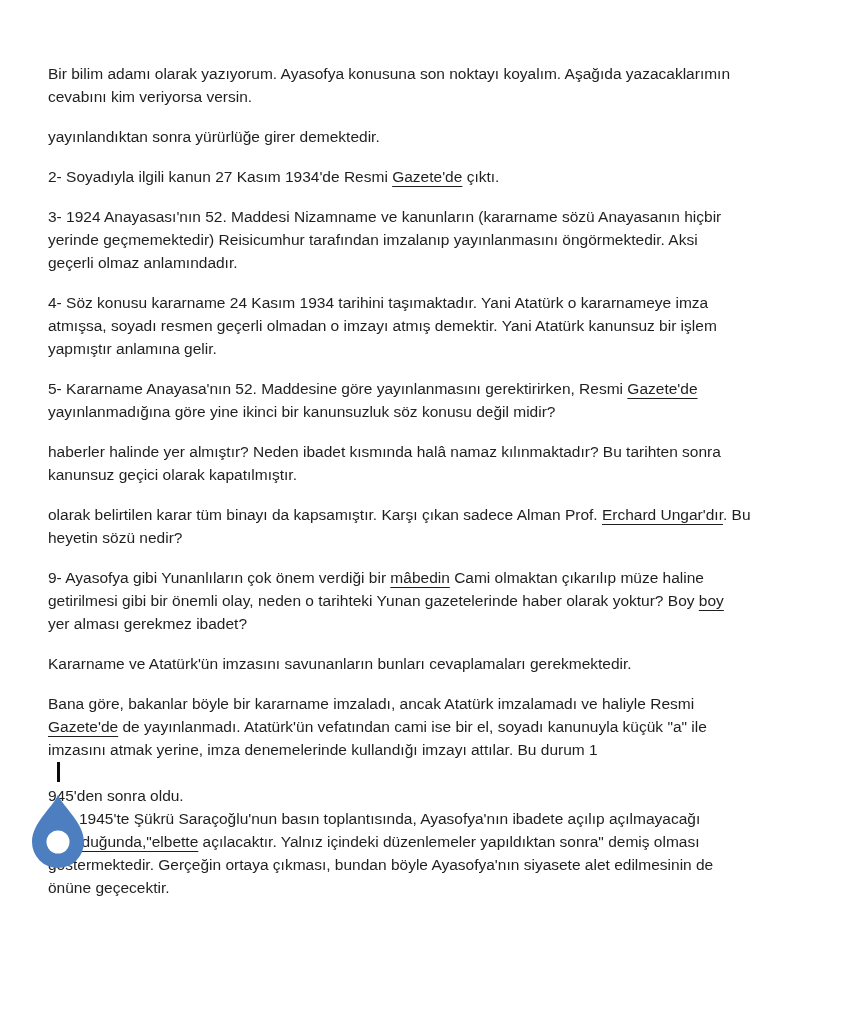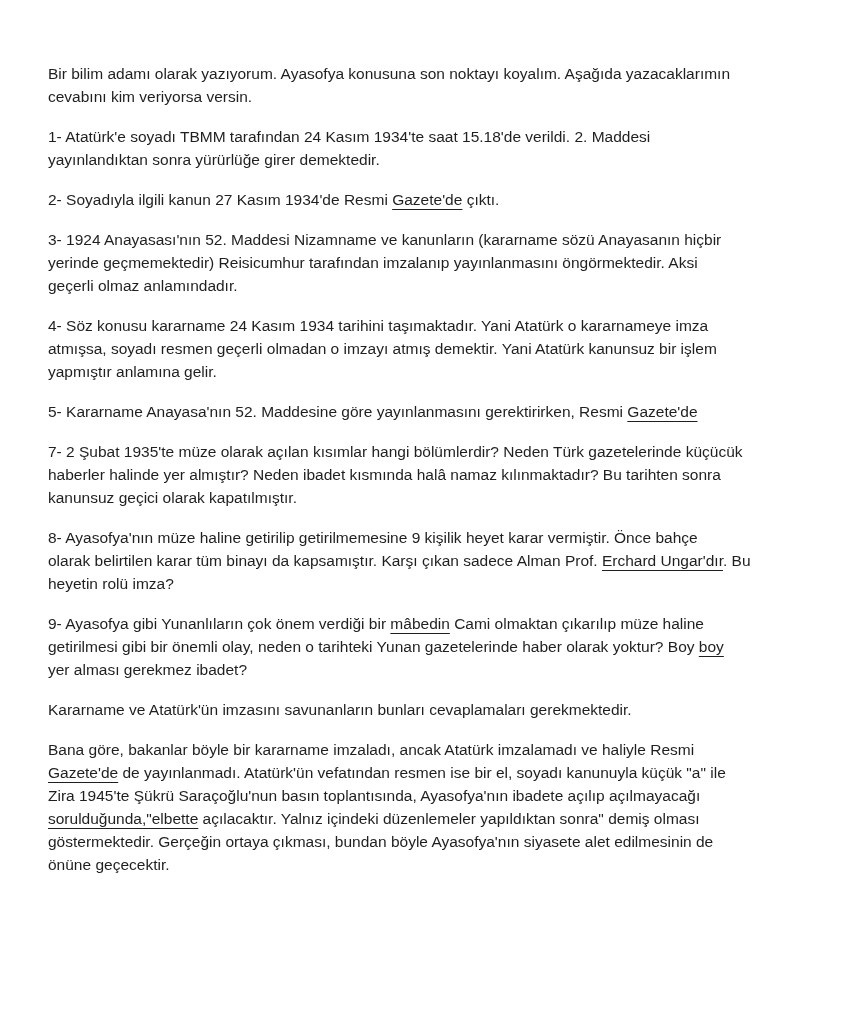--- a/index.html
+++ b/index.html
@@ -67,58 +67,62 @@
 </head>
 <body>
 
 <main class="page">
 
 <p class="para">
       <span class="line"><span>Bir bilim adamı olarak yazıyorum. Ayasofya konusuna son noktayı koyalım. Aşağıda yazacaklarımın</span></span>
       <span class="line"><span>cevabını kim veriyorsa versin.</span></span>
     </p>
     <p class="para">
-      <span class="line"><span>1- Atatürk'e soyadı TBMM tarafından 24 Kasım 1934'te saat 15.18'de verildi. 2. Maddesi</span></span>
       <span class="line"><span>yayınlandıktan sonra yürürlüğe girer demektedir.</span></span>
     </p>
     <p class="para">
       <span class="line"><span>2- Soyadıyla ilgili kanun 27 Kasım 1934'de Resmi </span><span class="sp">Gazete'de</span><span> çıktı.</span></span>
     </p>
     <p class="para">
       <span class="line"><span>3- 1924 Anayasası'nın 52. Maddesi Nizamname ve kanunların (kararname sözü Anayasanın hiçbir</span></span>
       <span class="line"><span>yerinde geçmemektedir) Reisicumhur tarafından imzalanıp yayınlanmasını öngörmektedir. Aksi</span></span>
       <span class="line"><span>geçerli olmaz anlamındadır.</span></span>
     </p>
     <p class="para">
       <span class="line"><span>4- Söz konusu kararname 24 Kasım 1934 tarihini taşımaktadır. Yani Atatürk o kararnameye imza</span></span>
       <span class="line"><span>atmışsa, soyadı resmen geçerli olmadan o imzayı atmış demektir. Yani Atatürk kanunsuz bir işlem</span></span>
       <span class="line"><span>yapmıştır anlamına gelir.</span></span>
     </p>
     <p class="para">
       <span class="line"><span>5- Kararname Anayasa'nın 52. Maddesine göre yayınlanmasını gerektirirken, Resmi </span><span class="sp">Gazete'de</span></span>
+      <span class="line"><span>yayınlanmadığına göre yine ikinci bir kanunsuzluk söz konusu değil midir?</span></span>
     </p>
     <p class="para">
-      <span class="line"><span>7- 2 Şubat 1935'te müze olarak açılan kısımlar hangi bölümlerdir? Neden Türk gazetelerinde küçücük</span></span>
       <span class="line"><span>haberler halinde yer almıştır? Neden ibadet kısmında halâ namaz kılınmaktadır? Bu tarihten sonra</span></span>
       <span class="line"><span>kanunsuz geçici olarak kapatılmıştır.</span></span>
     </p>
     <p class="para">
-      <span class="line"><span>8- Ayasofya'nın müze haline getirilip getirilmemesine 9 kişilik heyet karar vermiştir. Önce bahçe</span></span>
       <span class="line"><span>olarak belirtilen karar tüm binayı da kapsamıştır. Karşı çıkan sadece Alman Prof. </span><span class="sp">Erchard Ungar'dır</span><span>. Bu</span></span>
-      <span class="line"><span>heyetin rolü imza?</span></span>
+      <span class="line"><span>heyetin sözü nedir?</span></span>
     </p>
     <p class="para">
       <span class="line"><span>9- Ayasofya gibi Yunanlıların çok önem verdiği bir </span><span class="sp">mâbedin</span><span> Cami olmaktan çıkarılıp müze haline</span></span>
       <span class="line"><span>getirilmesi gibi bir önemli olay, neden o tarihteki Yunan gazetelerinde haber olarak yoktur? Boy </span><span class="sp">boy</span></span>
       <span class="line"><span>yer alması gerekmez ibadet?</span></span>
     </p>
     <p class="para">
       <span class="line"><span>Kararname ve Atatürk'ün imzasını savunanların bunları cevaplamaları gerekmektedir.</span></span>
     </p>
     <p class="para">
       <span class="line"><span>Bana göre, bakanlar böyle bir kararname imzaladı, ancak Atatürk imzalamadı ve haliyle Resmi</span></span>
-      <span class="line"><span class="sp">Gazete'de</span><span> de yayınlanmadı. Atatürk'ün vefatından resmen ise bir el, soyadı kanunuyla küçük "a" ile</span></span>
+      <span class="line"><span class="sp">Gazete'de</span><span> de yayınlanmadı. Atatürk'ün vefatından cami ise bir el, soyadı kanunuyla küçük "a" ile</span></span>
+      <span class="line"><span>imzasını atmak yerine, imza denemelerinde kullandığı imzayı attılar. Bu durum 1</span>
+  <span class="caret"><span class="handle"><svg viewBox="0 0 52 73" xmlns="http://www.w3.org/2000/svg">
+        <path d="M26,0 C20,13 0,28 0,47 a26,26 0 1,0 52,0 C52,28 32,13 26,0 Z" fill="#4d7fc0"></path>
+        <circle cx="26" cy="47" r="11.5" fill="#ffffff"></circle>
+      </svg></span></span>
+<span>945'den sonra oldu.</span></span>
       <span class="line"><span>Zira 1945'te Şükrü Saraçoğlu'nun basın toplantısında, Ayasofya'nın ibadete açılıp açılmayacağı</span></span>
       <span class="line"><span class="sp">sorulduğunda,"elbette</span><span> açılacaktır. Yalnız içindeki düzenlemeler yapıldıktan sonra" demiş olması</span></span>
       <span class="line"><span>göstermektedir. Gerçeğin ortaya çıkması, bundan böyle Ayasofya'nın siyasete alet edilmesinin de</span></span>
       <span class="line"><span>önüne geçecektir.</span></span>
     </p>
   </main>
 
 </body></html>

